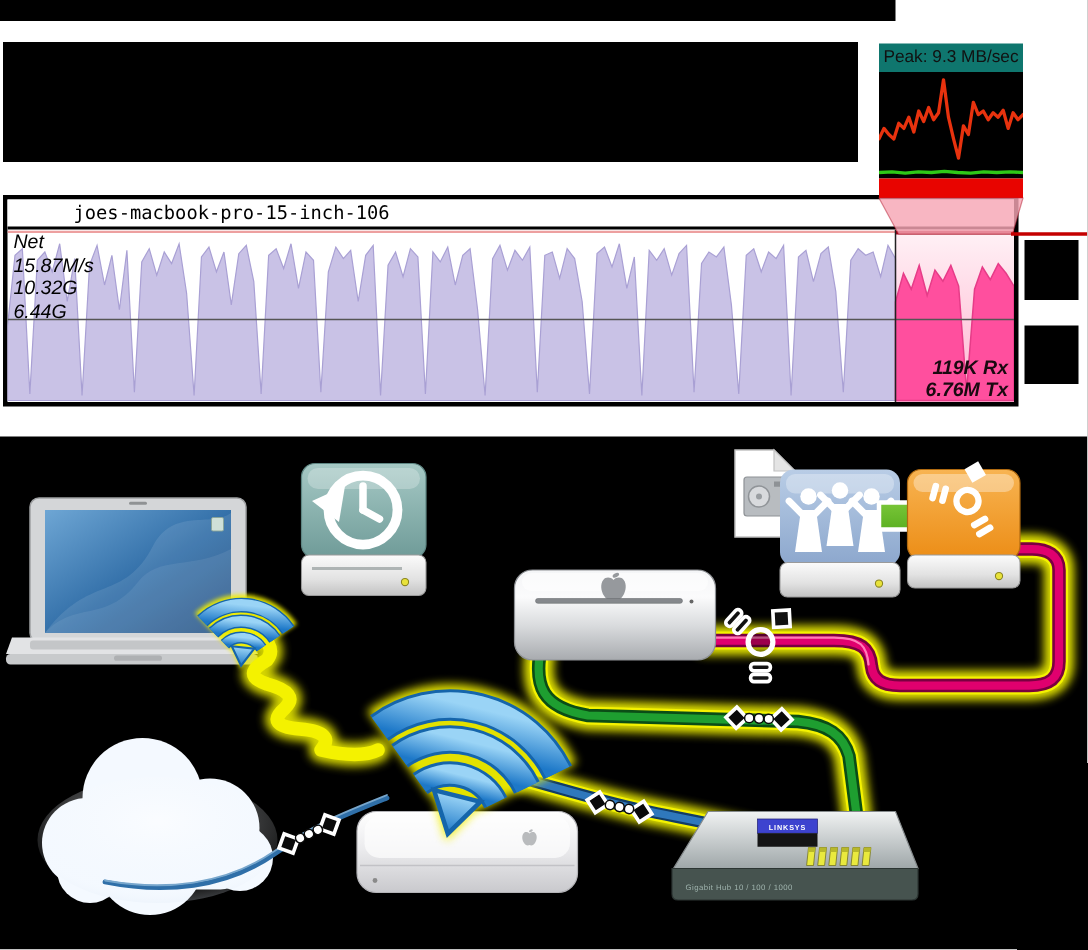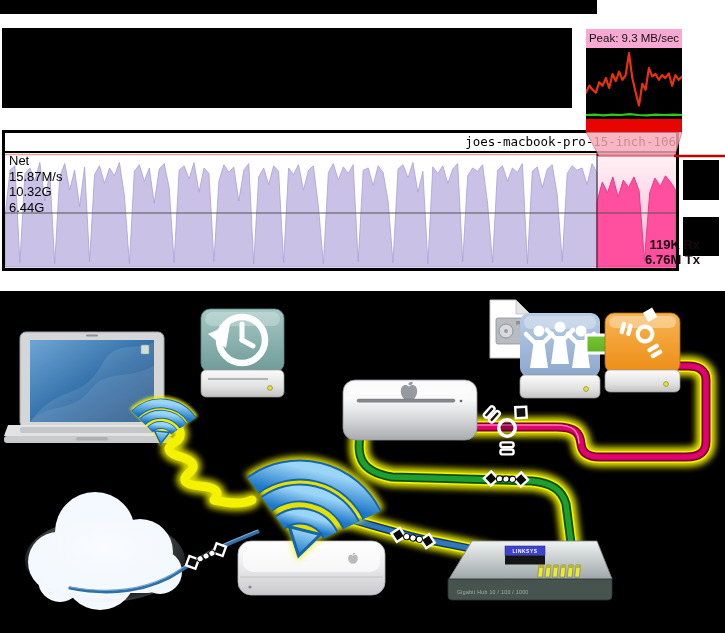--- a/index.html
+++ b/index.html
@@ -2,34 +2,34 @@
 <html><head>
 <meta charset="utf-8">
 <style>
   html,body{margin:0;padding:0;background:#fff;}
   #stage{position:relative;width:725px;height:633px;overflow:hidden;background:#fff;
          font-family:"Liberation Sans",sans-serif;}
   .abs{position:absolute;}
   .redacted{background:#000;}
   
   #peak-panel{left:586px;top:29px;width:96px;z-index:6;}
-  #peak-label{height:19px;background:#f9a8d4;color:#111;font-size:11.5px;line-height:19px;
+  #peak-label{height:19px;background:#0f766e;color:#111;font-size:11.5px;line-height:19px;
               text-align:center;font-family:"Liberation Sans",sans-serif;}
   #peak-chart{display:block;background:#000;}
   #peak-bar{height:13px;background:#e80400;}
   
   #monitor-window{left:2px;top:130px;width:677px;height:141px;border:3px solid #000;
                   box-sizing:border-box;background:#fff;z-index:5;}
-  #title-bar{height:18px;border-bottom:2px solid #000;background:#fff;text-align:right;
-             font-family:"DejaVu Sans Mono",monospace;font-size:12.5px;line-height:18px;color:#000;}
-  #chart-wrap{position:relative;width:671px;height:115px;}
+  #title-bar{height:18px;border-bottom:2px solid #000;background:#fff;text-align:left;
+             font-family:"DejaVu Sans Mono",monospace;font-size:12.5px;line-height:18px;color:#000;padding-left:44px;}
+  #chart-wrap{position:relative;width:671px;height:115px;font-style:italic;}
   #net-chart{display:block;}
   #stats-block{position:absolute;left:4px;top:0px;font-size:13px;line-height:15.5px;color:#000;}
   #selection-readout{position:absolute;left:592px;width:75px;bottom:1px;text-align:right;
-                     font-size:13px;font-weight:bold;line-height:15px;color:#1a0a10;padding-left:28px;}
+                     font-size:13px;font-weight:bold;line-height:15px;color:#1a0a10;}
   #selection-hotspot{position:absolute;left:592px;top:0;width:79px;height:115px;}
   
   #overlay-svg{left:0;top:0;z-index:8;pointer-events:none;}
   #diagram-svg{left:0;top:0;z-index:4;}
   .box-r{left:683px;width:36px;z-index:3;}
   
   .dia{fill:#0a0a0a;stroke:#fff;stroke-width:2.4;}
   .dot{fill:#fff;stroke:#0a0a0a;stroke-width:1;}
   .fwd{fill:#111;stroke:#fff;stroke-width:2.2;}
   .fww{fill:#fff;}

